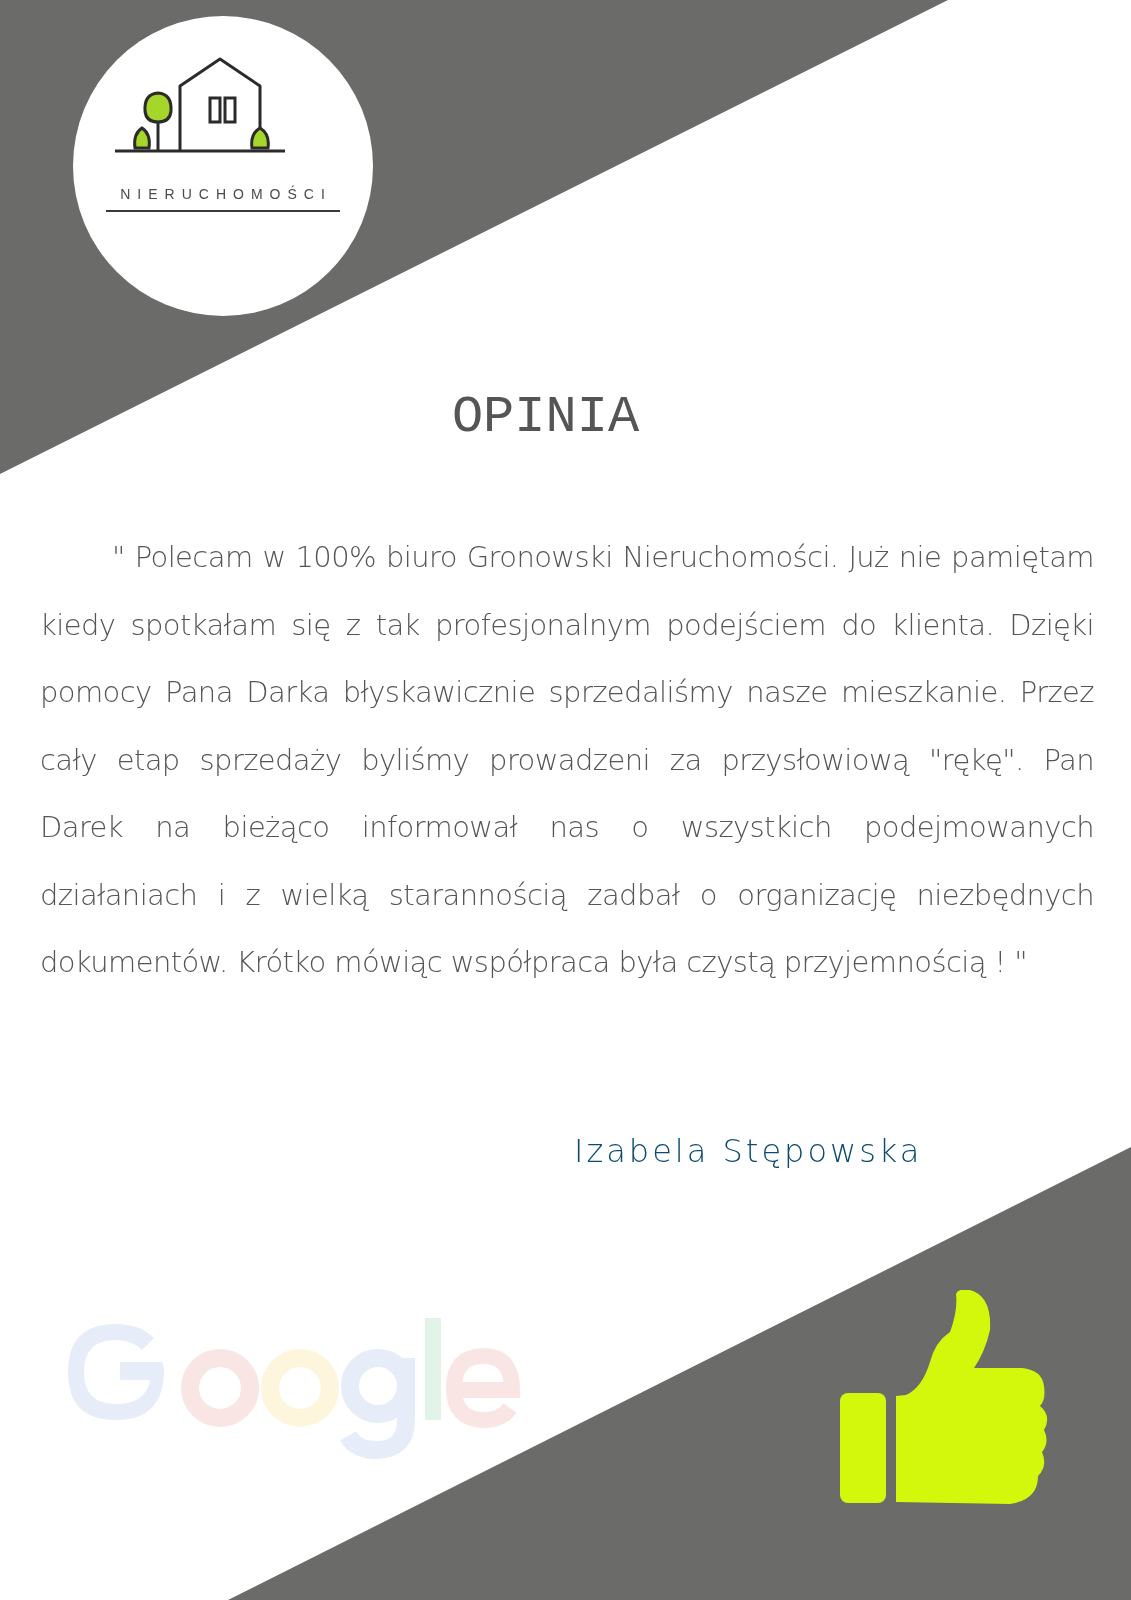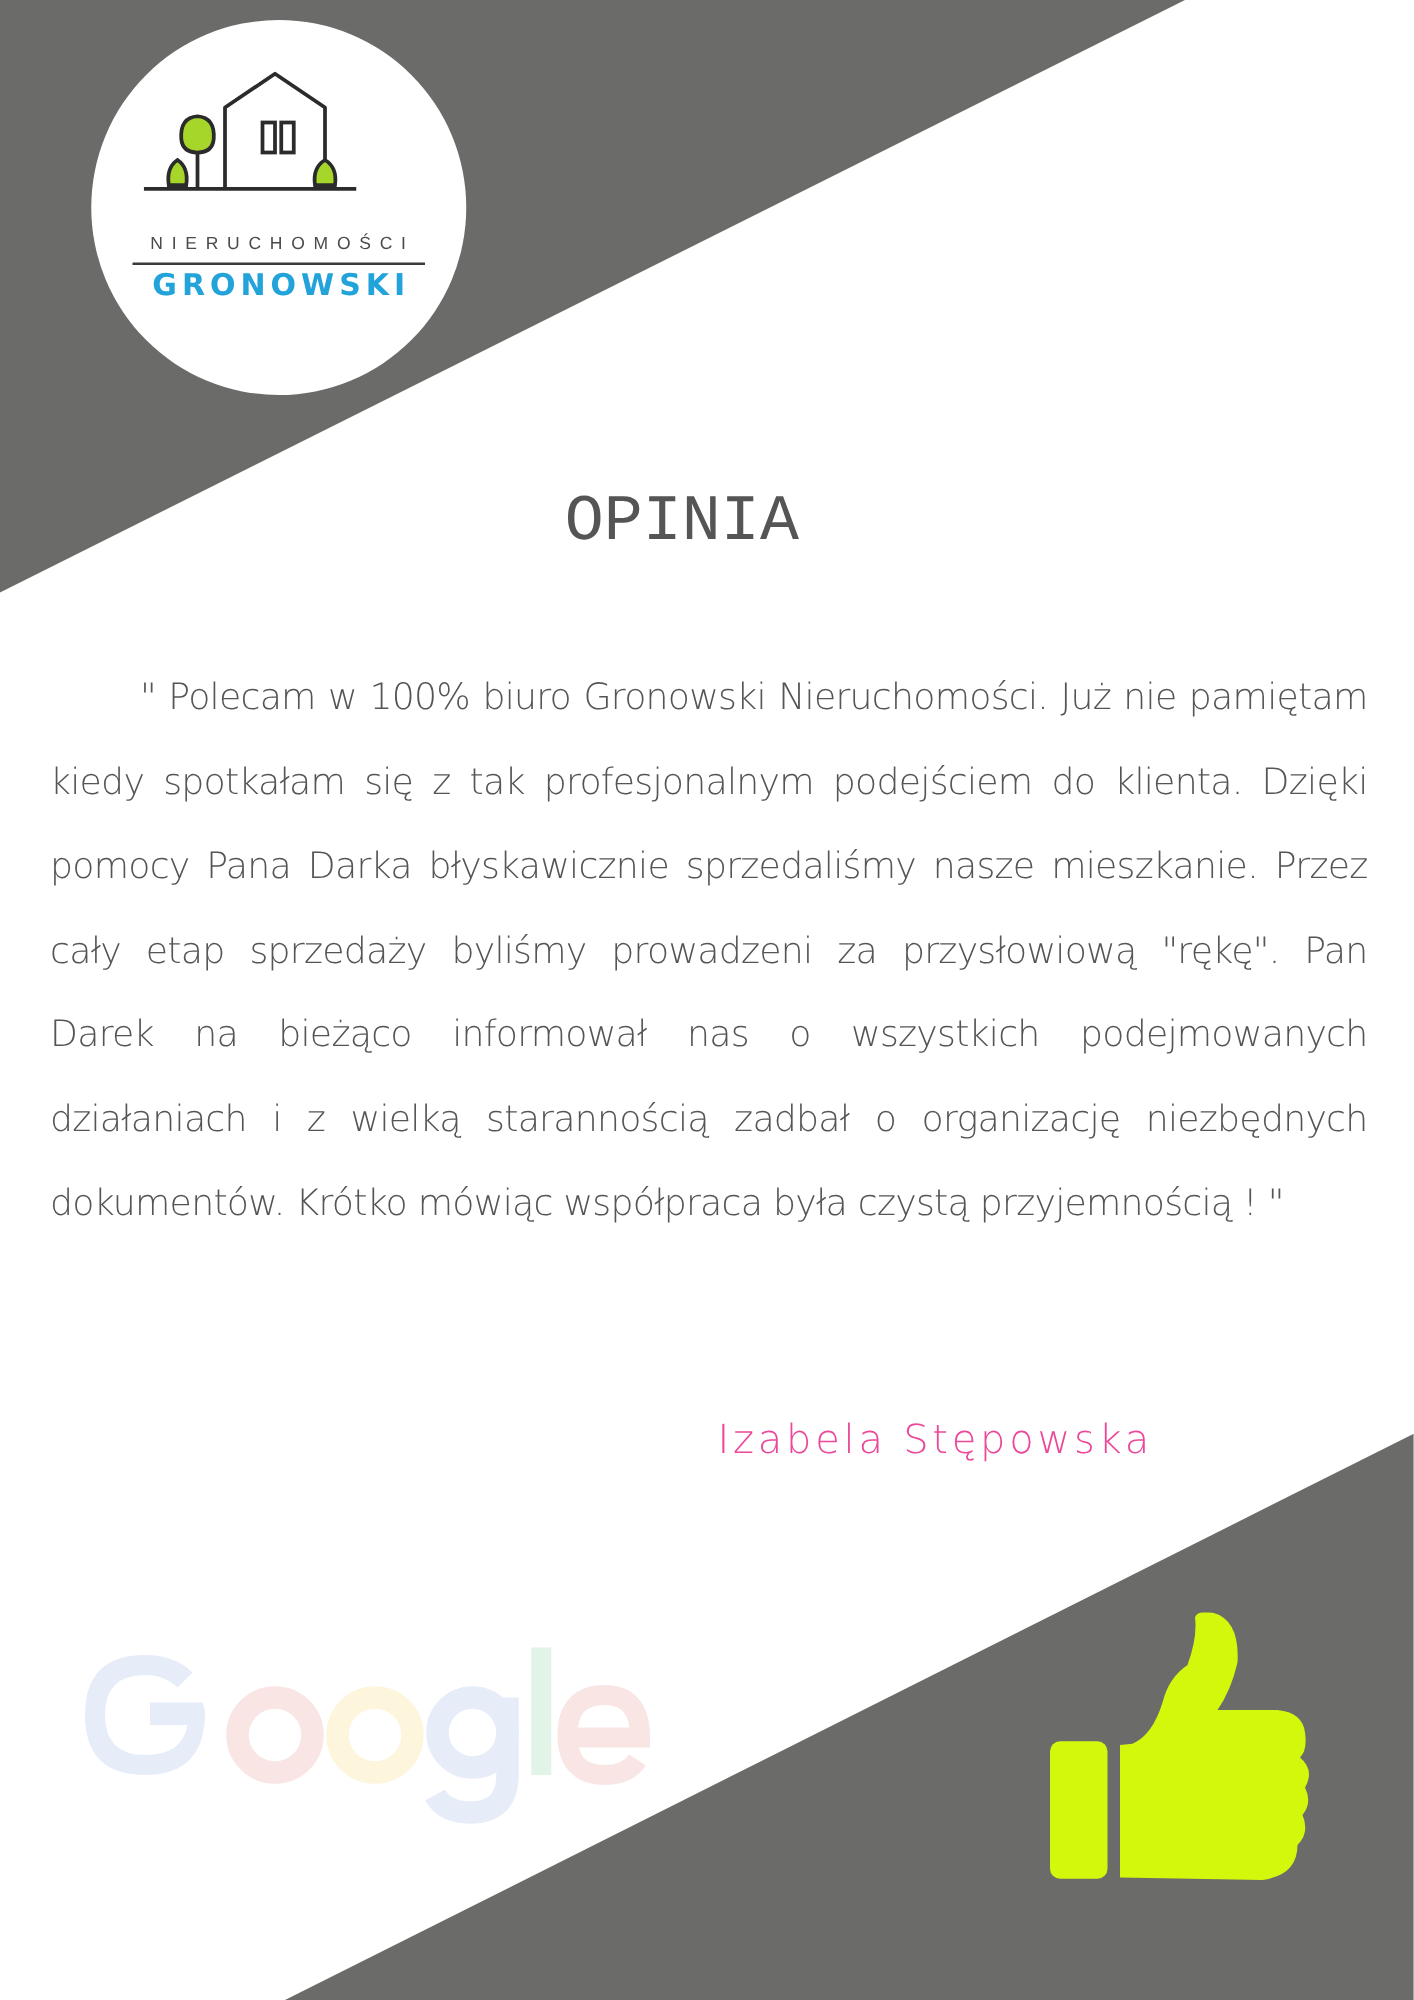--- a/index.html
+++ b/index.html
@@ -97,21 +97,21 @@
       text-indent: 72px;
       letter-spacing: -0.6px;
     }
     .author {
       position: absolute;
       left: 574px;
       top: 1132px;
       font-family: "DejaVu Sans", sans-serif;
       font-size: 32px;
       letter-spacing: 3px;
-      color: #ec4899;
+      color: #0c4a6e;
       font-weight: 300;
     }
     .google-logo {
       position: absolute;
       left: 50px;
       top: 1300px;
       width: 470px;
       height: 160px;
     }
     .thumb {
@@ -142,21 +142,20 @@
 
     <line x1="43" y1="62" x2="43" y2="95" stroke="#2b2b2b" stroke-width="3"></line>
     <path d="M30,55 Q29,38 43,37 Q57,38 56,55 Q55,66 43,66 Q31,66 30,55 Z" fill="#a6d62a" stroke="#2b2b2b" stroke-width="3"></path>
 
     <path d="M20,92 Q18,78 27,72 Q36,78 34,92 Z" fill="#a6d62a" stroke="#2b2b2b" stroke-width="3"></path>
 
     <path d="M137,92 Q135,78 145,72 Q155,78 153,92 Z" fill="#a6d62a" stroke="#2b2b2b" stroke-width="3"></path>
   </svg>
   <div class="logo-sub">NIERUCHOMOŚCI</div>
   <div class="logo-rule"></div>
-  <div class="logo-brand">GRONOWSKI</div>
 </div>
 
 <div class="title">OPINIA</div>
 
 <div class="quote">" Polecam w 100% biuro Gronowski Nieruchomości. Już nie pamiętam kiedy spotkałam się z tak profesjonalnym podejściem do klienta. Dzięki pomocy Pana Darka błyskawicznie sprzedaliśmy nasze mieszkanie. Przez cały etap sprzedaży byliśmy prowadzeni za przysłowiową "rękę". Pan Darek na bieżąco informował nas o wszystkich podejmowanych działaniach i z wielką starannością zadbał o organizację niezbędnych dokumentów. Krótko mówiąc współpraca była czystą przyjemnością ! "</div>
 
 <div class="author">Izabela Stępowska</div>
 
 <svg class="google-logo" viewBox="0 0 470 160" xmlns="http://www.w3.org/2000/svg">
 

